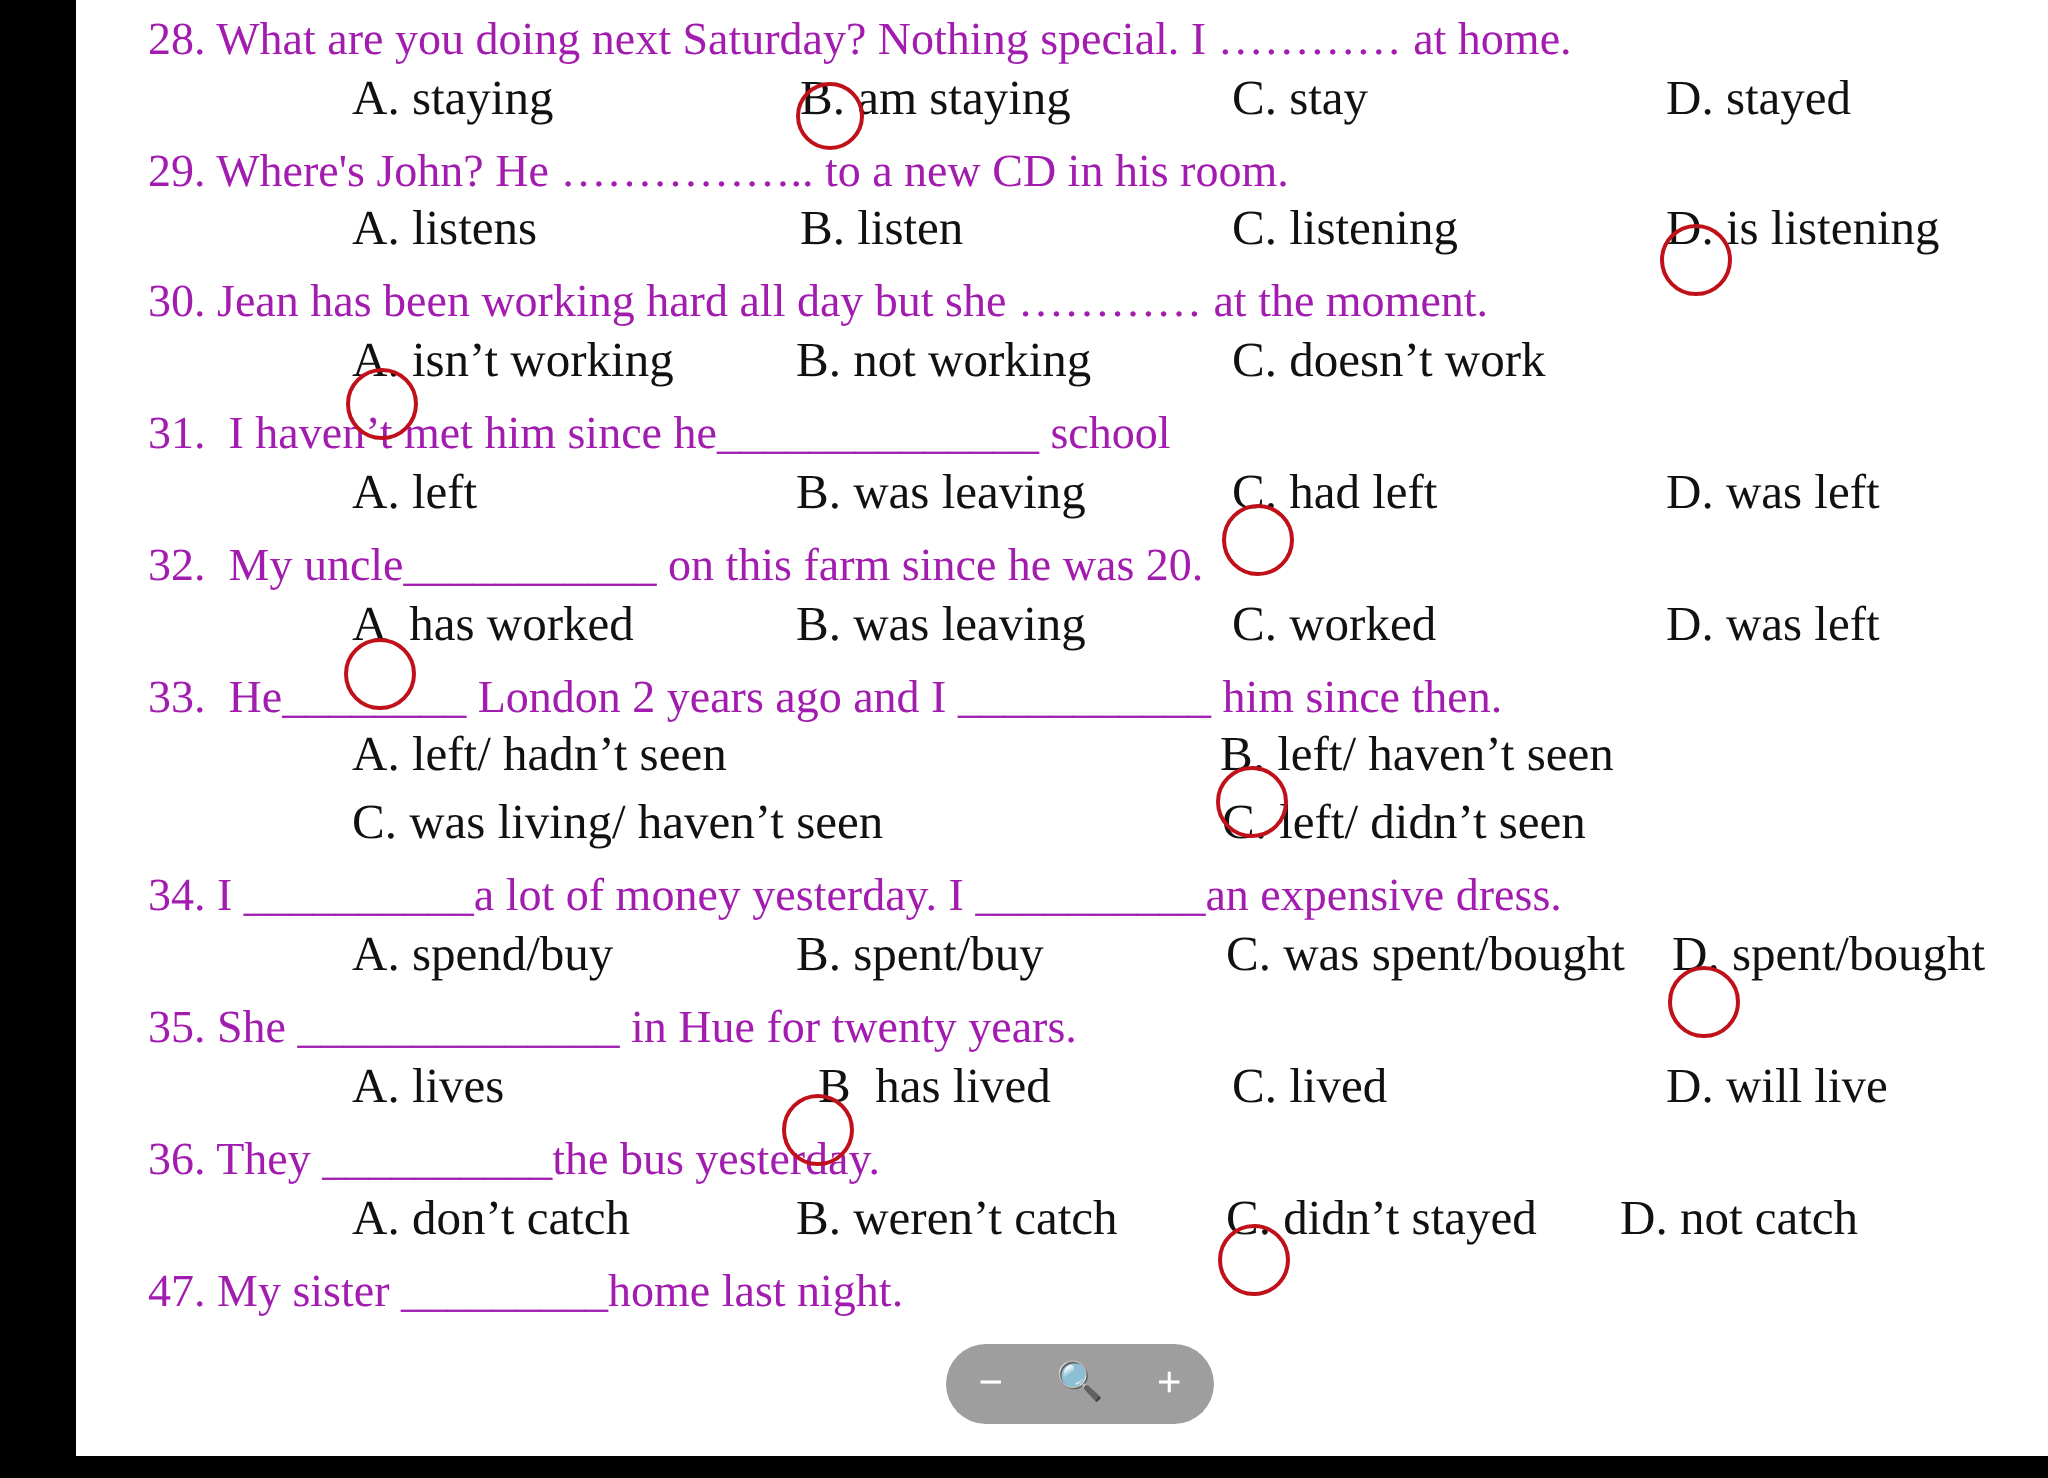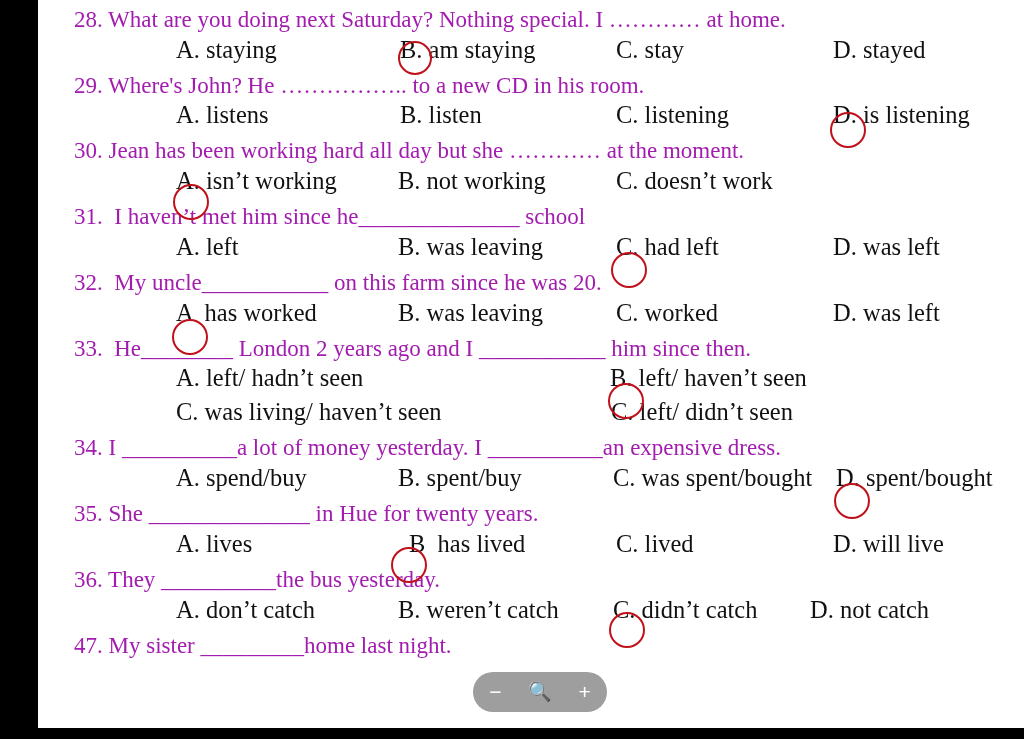--- a/index.html
+++ b/index.html
@@ -159,21 +159,21 @@
         <div class="optrow">
           <span class="opt" style="left: 138px; text-align: right;">A. lives</span>
           <span class="opt" style="left: 355px; margin-left: 16px;">B  has lived</span>
           <span class="opt" style="left: 578px;">C. lived</span>
           <span class="opt" style="left: 795px;">D. will live</span>
         </div>
         <div class="qline">36. They __________the bus yesterday.</div>
         <div class="optrow">
           <span class="opt" style="left: 138px; text-align: center;">A. don’t catch</span>
           <span class="opt" style="left: 360px;">B. weren’t catch</span>
-          <span class="opt" style="left: 575px;">C. didn’t catch</span>
+          <span class="opt" style="left: 575px;">C. didn’t stayed</span>
           <span class="opt" style="left: 772px;">D. not catch</span>
         </div>
         <div class="qline">47. My sister _________home last night.</div>
       </div>
   <div class="circle" style="left: 360px; top: 41px; width: 30px; height: 30px;"></div>
       <div class="circle" style="left: 792px; top: 112px; width: 32px; height: 32px;"></div>
       <div class="circle" style="left: 135px; top: 184px; width: 32px; height: 32px;"></div>
       <div class="circle" style="left: 573px; top: 252px; width: 32px; height: 32px;"></div>
       <div class="circle" style="left: 134px; top: 319px; width: 32px; height: 32px;"></div>
       <div class="circle" style="left: 570px; top: 383px; width: 32px; height: 32px;"></div>

